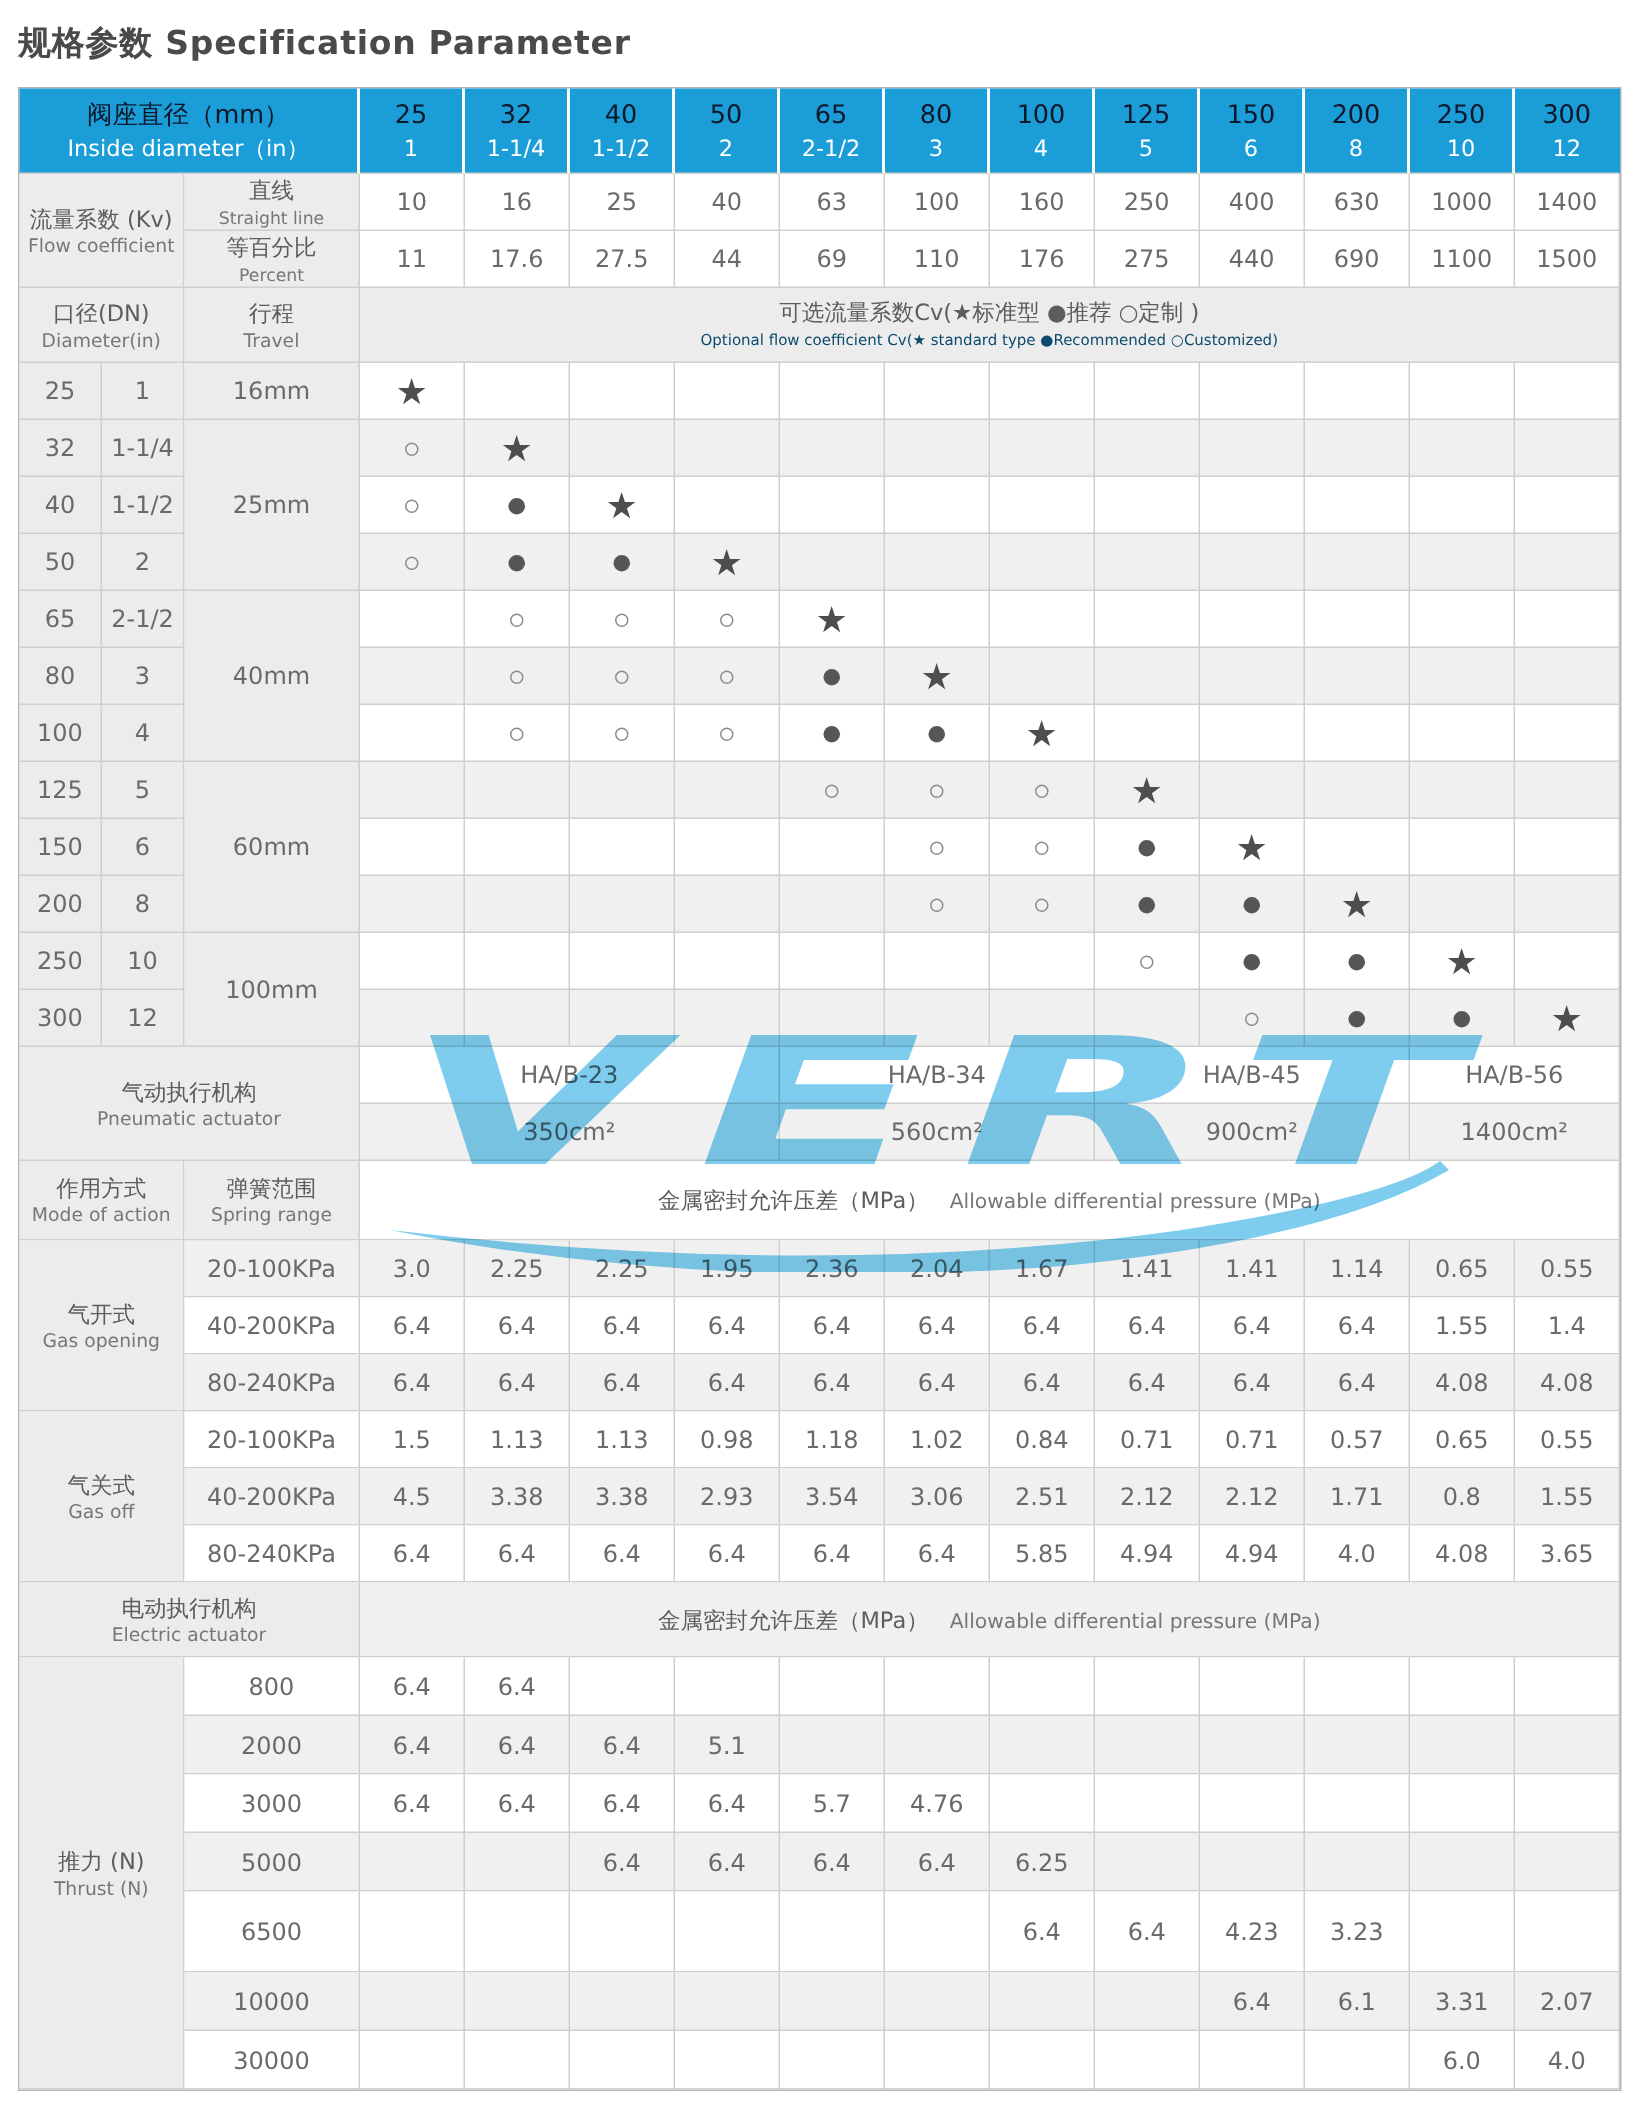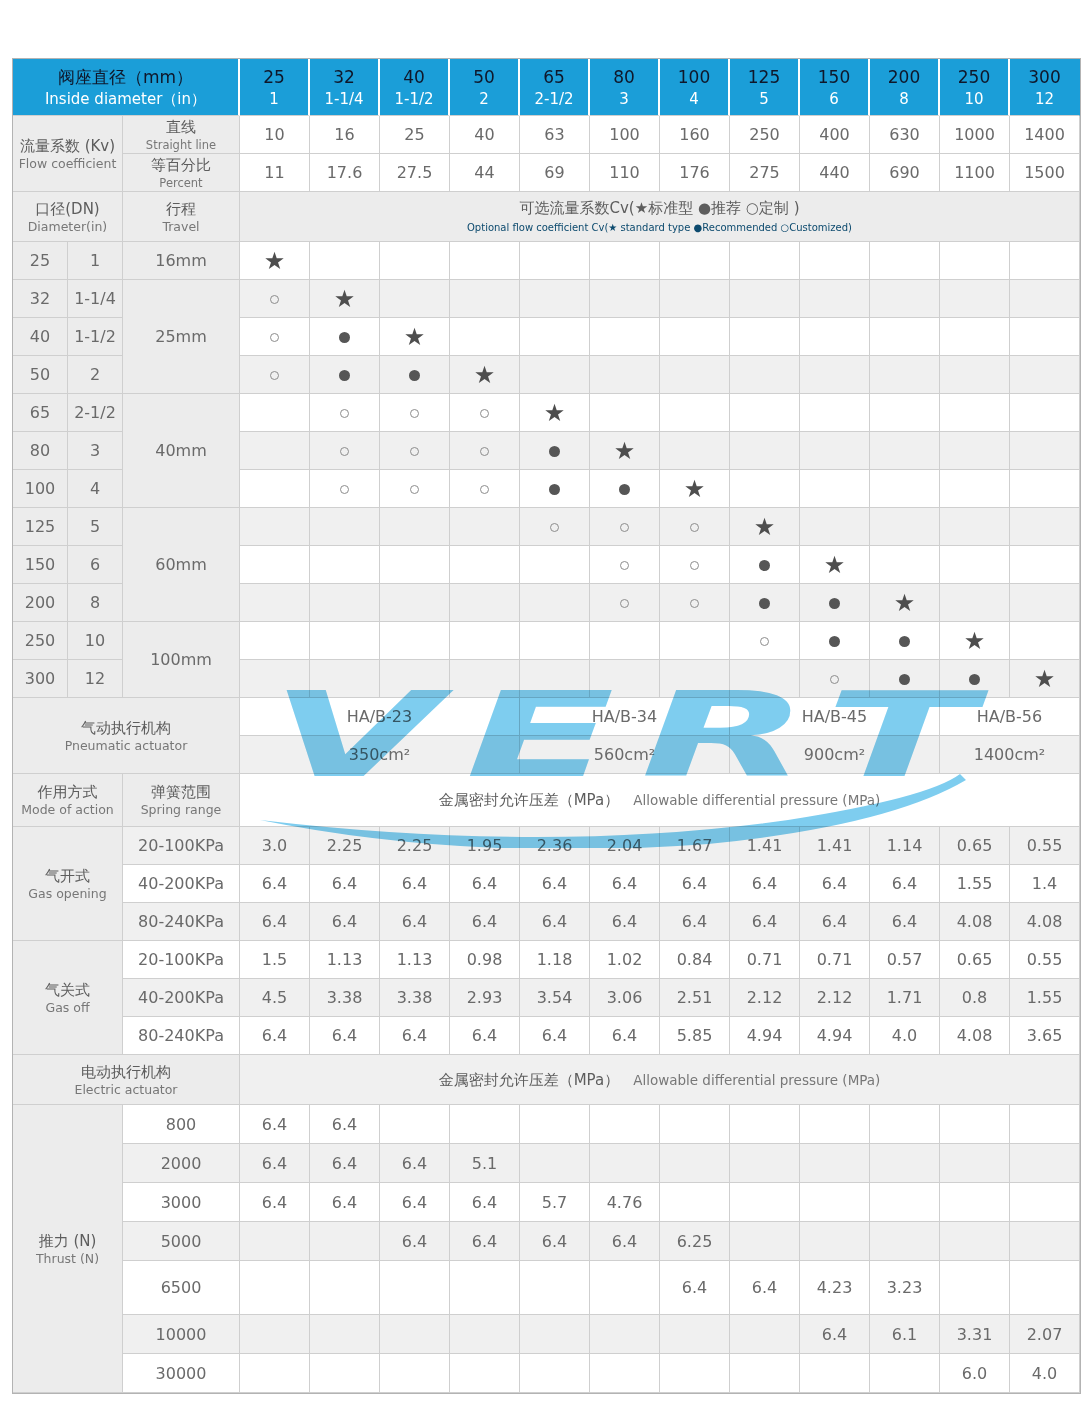--- a/index.html
+++ b/index.html
@@ -38,20 +38,21 @@
   .circ { display:inline-block; width:9px; height:9px; border-radius:50%; border:1.5px solid #8d8d8d; background:transparent; vertical-align:middle; }
 
   .wm { position:absolute; left:248px; top:648px; pointer-events:none; mix-blend-mode:multiply; opacity:0.88; z-index:9; }
   .wm text { font-family:"DejaVu Sans","Liberation Sans",sans-serif; font-weight:bold; font-style:italic; }
 </style>
 </head>
 <body>
 
 <div class="page">
 
+  <div class="title">规格参数 Specification Parameter</div>
 
   <table class="spec">
     <colgroup>
       <col style="width:55px">
         <col style="width:55px">
         <col style="width:117px">
       <col style="width:70px">
         <col style="width:70px">
         <col style="width:70px">
         <col style="width:70px">

